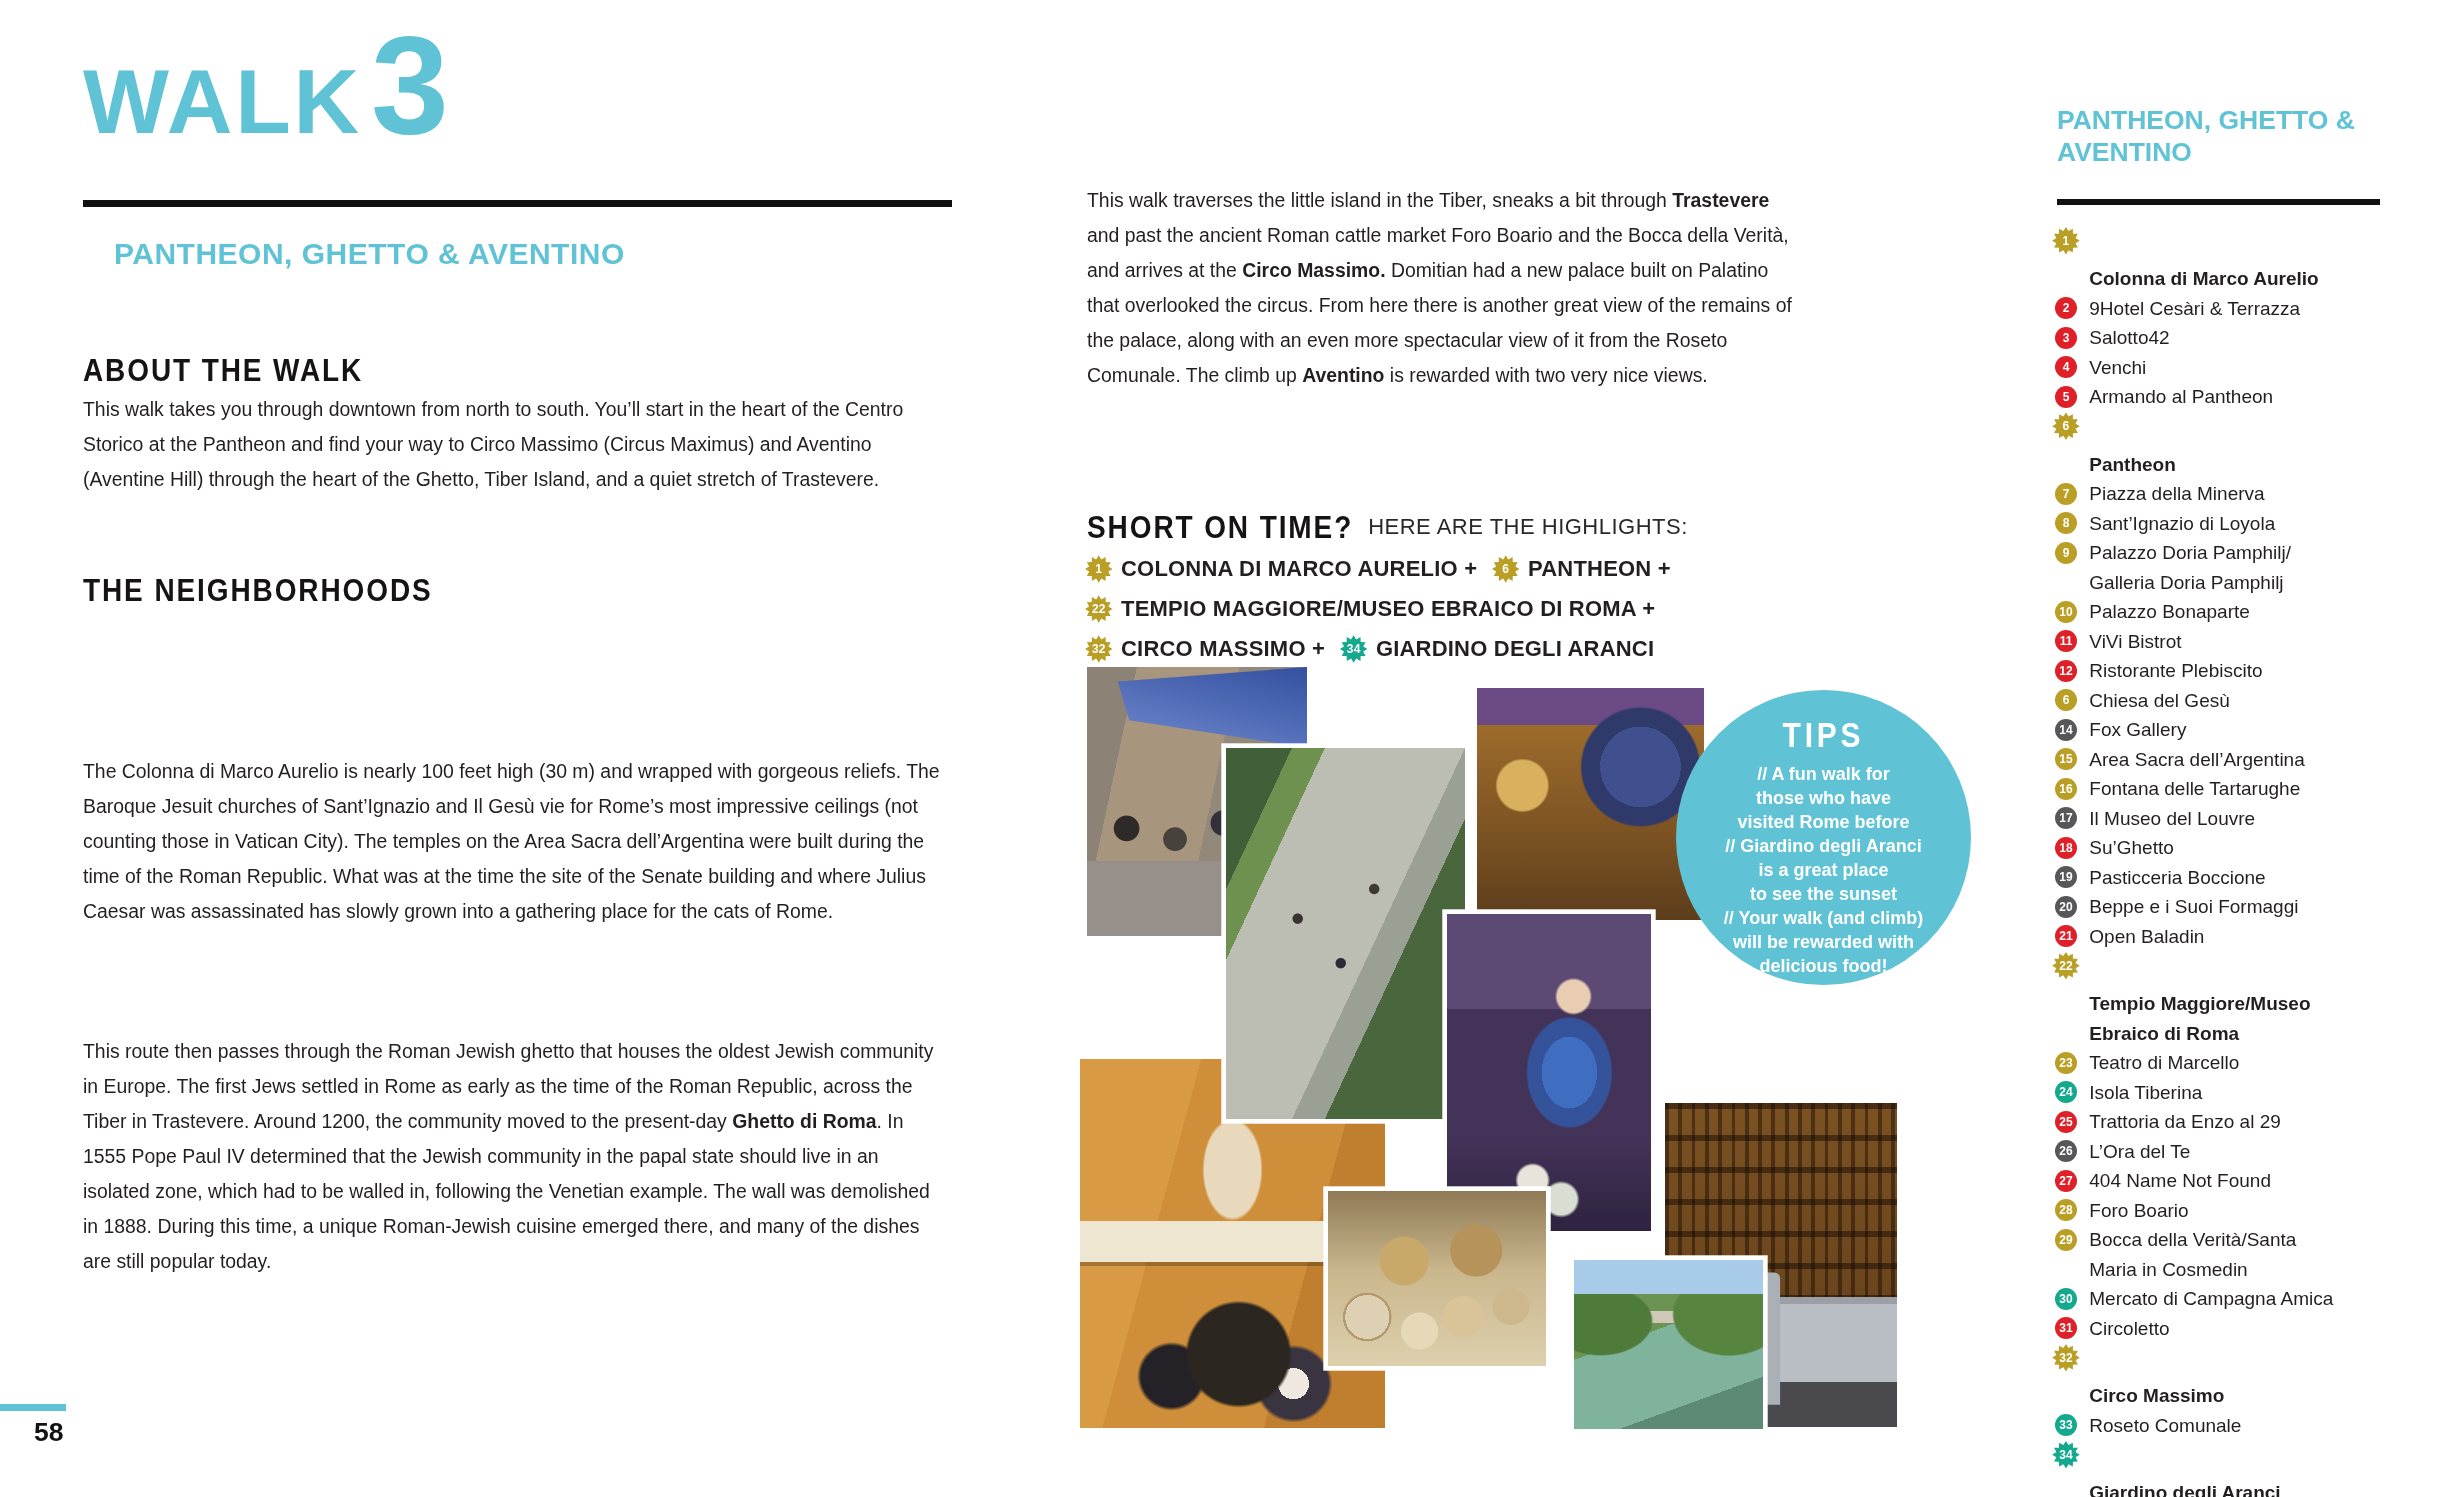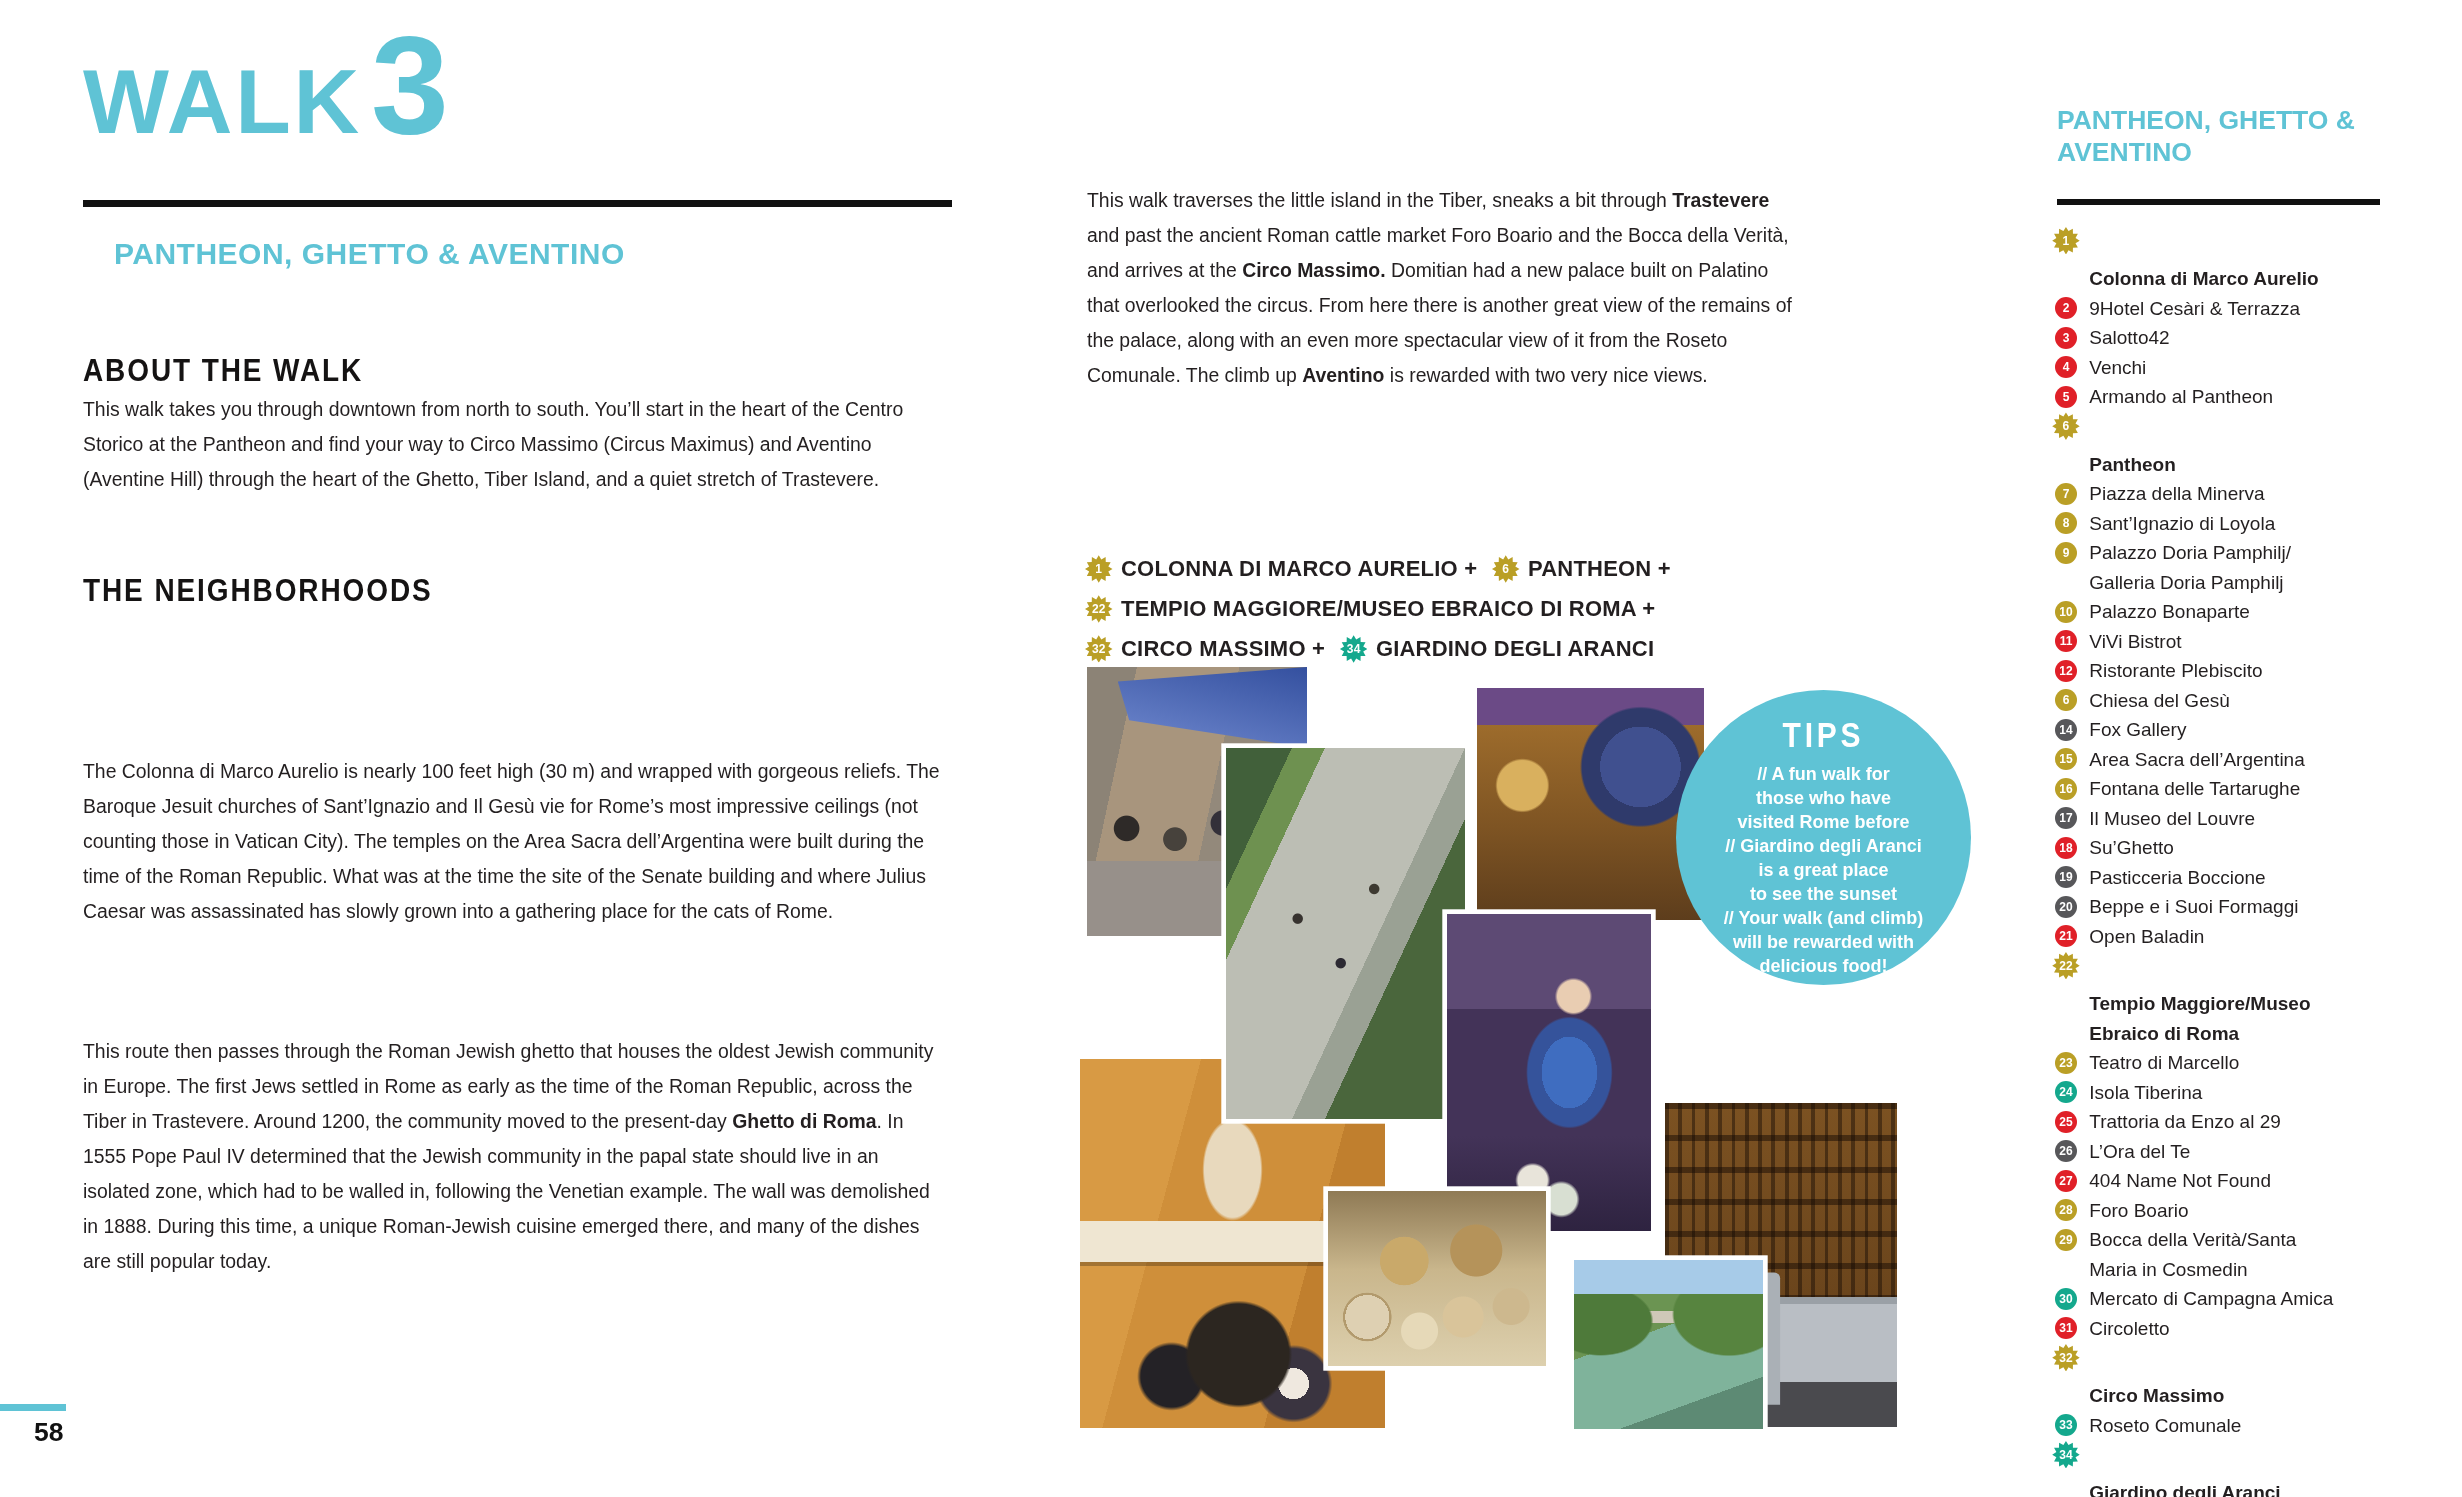--- a/index.html
+++ b/index.html
@@ -136,20 +136,24 @@
 
   <div class="h-about stencil">ABOUT THE WALK</div>
   <div class="p-about body-text"><span>This walk takes you through downtown from north to south. You’ll start in the heart of the Centro Storico at the Pantheon and find your way to Circo Massimo (Circus Maximus) and Aventino (Aventine Hill) through the heart of the Ghetto, Tiber Island, and a quiet stretch of Trastevere.</span></div>
 
   <div class="h-nb stencil">THE NEIGHBORHOODS</div>
   <div class="p-nb2 body-text"><span>The Colonna di Marco Aurelio is nearly 100 feet high (30 m) and wrapped with gorgeous reliefs. The Baroque Jesuit churches of Sant’Ignazio and Il Gesù vie for Rome’s most impressive ceilings (not counting those in Vatican City). The temples on the Area Sacra dell’Argentina were built during the time of the Roman Republic. What was at the time the site of the Senate building and where Julius Caesar was assassinated has slowly grown into a gathering place for the cats of Rome.</span></div>
   <div class="p-nb3 body-text"><span>This route then passes through the Roman Jewish ghetto that houses the oldest Jewish community in Europe. The first Jews settled in Rome as early as the time of the Roman Republic, across the Tiber in Trastevere. Around 1200, the community moved to the present-day </span><b>Ghetto di Roma</b><span>. In 1555 Pope Paul IV determined that the Jewish community in the papal state should live in an isolated zone, which had to be walled in, following the Venetian example. The wall was demolished in 1888. During this time, a unique Roman-Jewish cuisine emerged there, and many of the dishes are still popular today.</span></div>
 
   <div class="p-intro body-text"><span>This walk traverses the little island in the Tiber, sneaks a bit through </span><b>Trastevere</b><span> and past the ancient Roman cattle market Foro Boario and the Bocca della Verità, and arrives at the </span><b>Circo Massimo.</b><span> Domitian had a new palace built on Palatino that overlooked the circus. From here there is another great view of the remains of the palace, along with an even more spectacular view of it from the Roseto Comunale. The climb up </span><b>Aventino</b><span> is rewarded with two very nice views.</span></div>
 
+  <div class="sot-row">
+    <span class="h-sot stencil">SHORT ON TIME?</span>
+    <span class="sot-sub">HERE ARE THE HIGHLIGHTS:</span>
+  </div>
   <div class="highlights">
       <div class="hl-line"><span class="badge star gold">1</span><span>COLONNA DI MARCO AURELIO + </span><span class="badge star gold">6</span><span>PANTHEON +</span></div>
       <div class="hl-line"><span class="badge star gold">22</span><span>TEMPIO MAGGIORE/MUSEO EBRAICO DI ROMA +</span></div>
       <div class="hl-line"><span class="badge star gold">32</span><span>CIRCO MASSIMO + </span><span class="badge star teal">34</span><span>GIARDINO DEGLI ARANCI</span></div>
     </div>
 
   <div>
     <div class="photo ph-cafe"></div>
     <div class="photo ph-road"></div>
     <div class="photo ph-church"></div>

